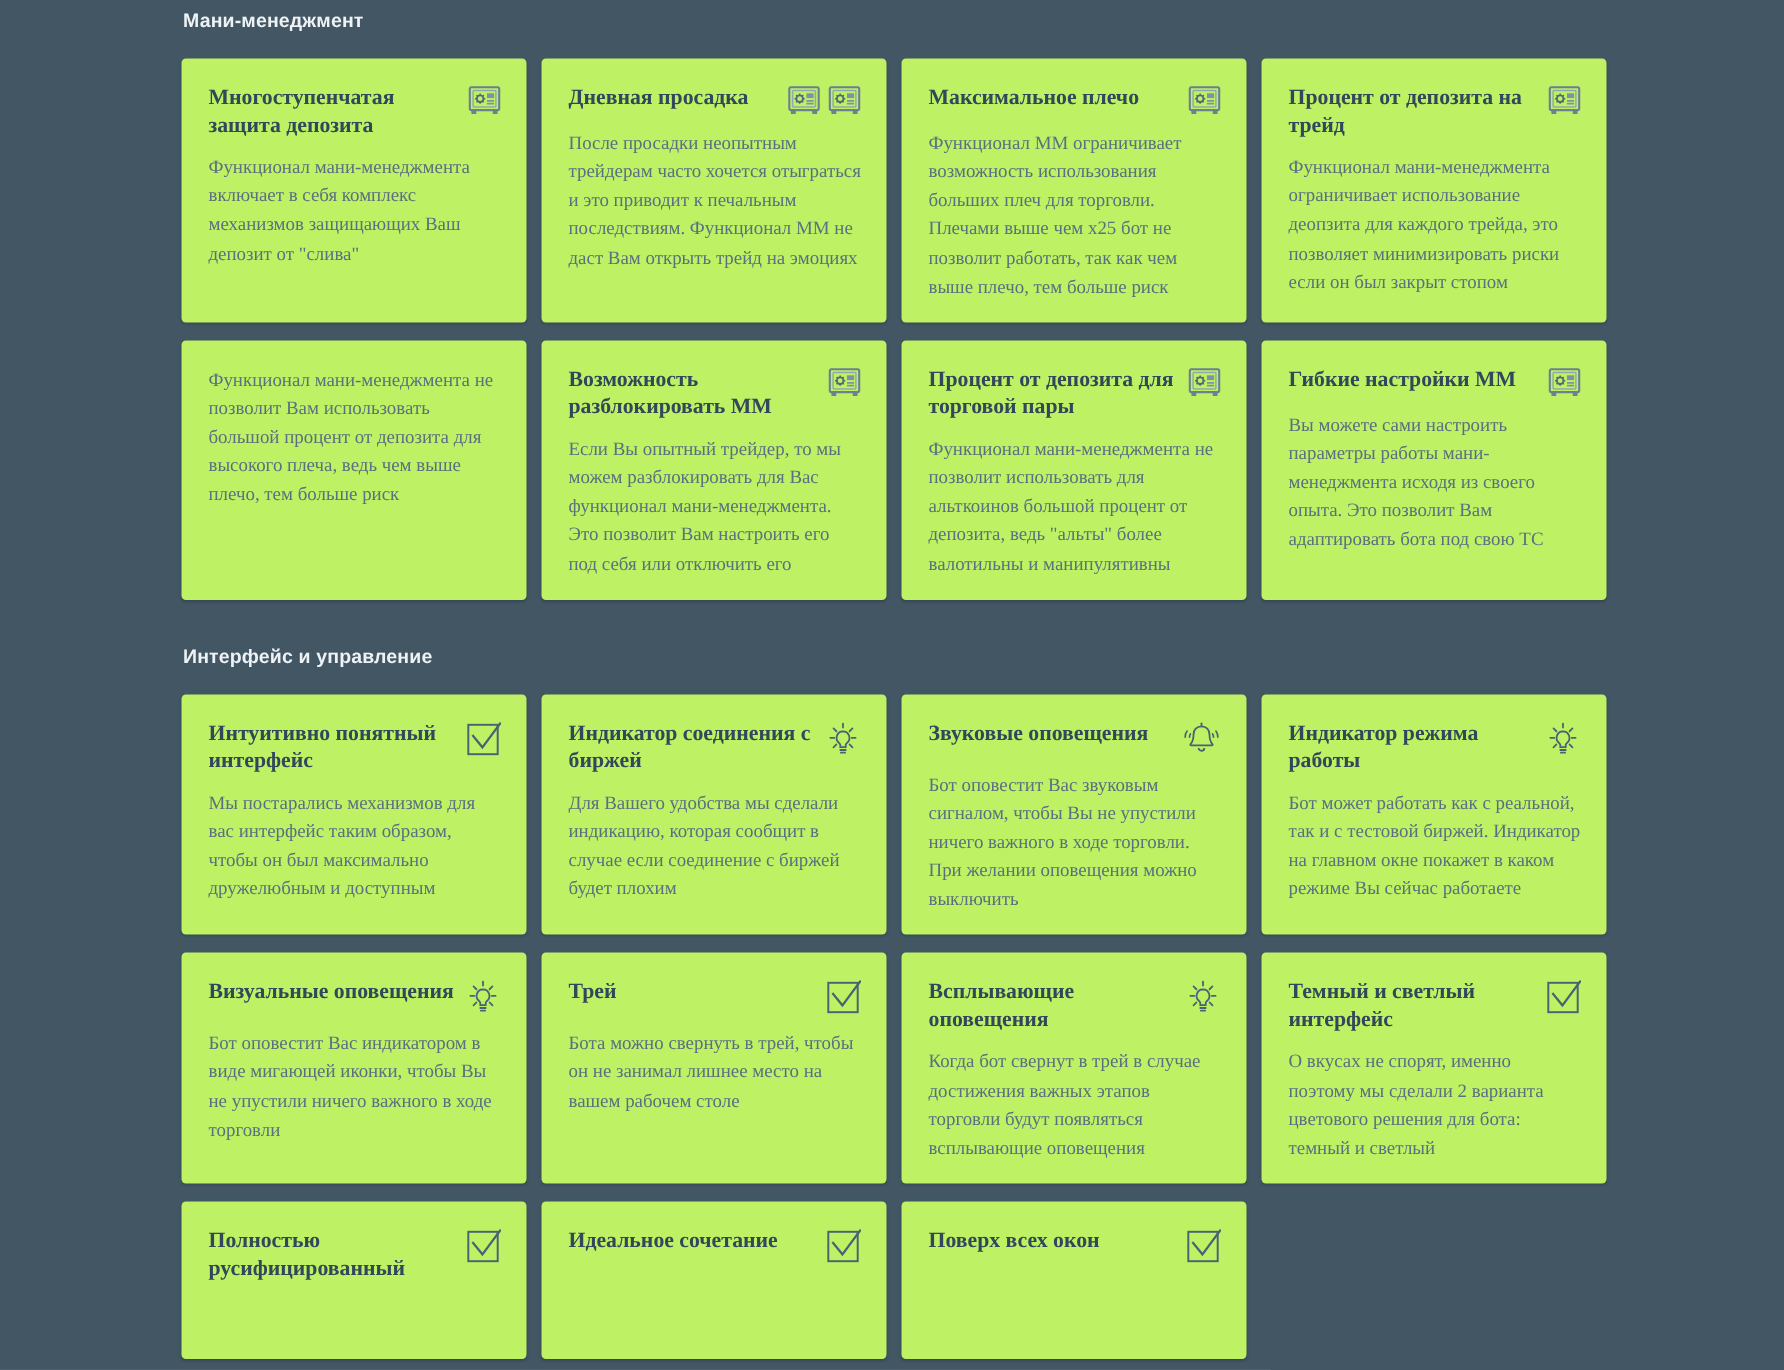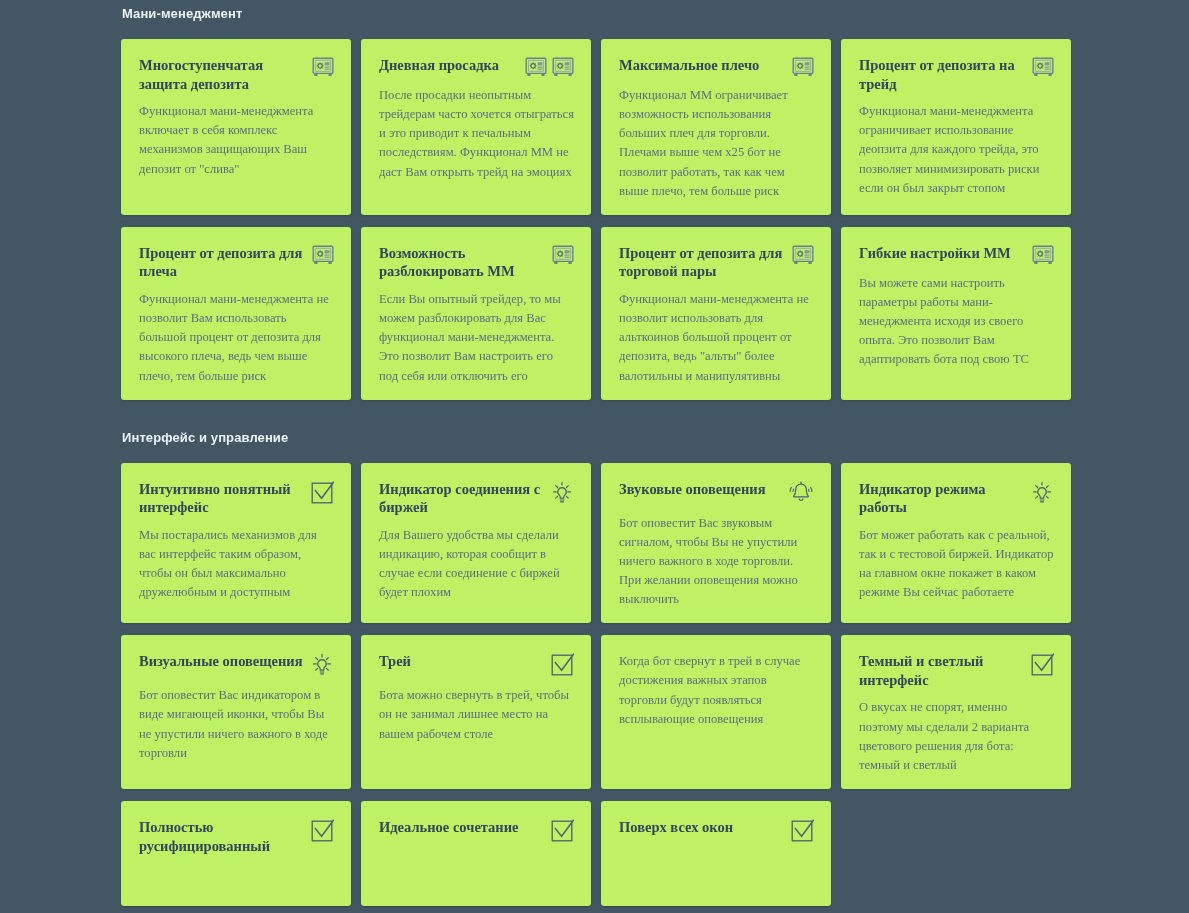--- a/index.html
+++ b/index.html
@@ -181,35 +181,20 @@
       <rect x="12.6" y="5.2" width="4.8" height="3.2" fill="#7f93a4"></rect>
       <path d="M12.6 10.2h4.8M12.6 12.1h4.8" stroke="#7f93a4" stroke-width="1.2"></path>
       <rect x="2.3" y="16.6" width="3.2" height="2.4" fill="#6b8092"></rect>
       <rect x="16.5" y="16.6" width="3.2" height="2.4" fill="#6b8092"></rect>
     </svg>
               </div>
             </div>
             <div class="card-text">Функционал мани-менеджмента ограничивает использование деопзита для каждого трейда, это позволяет минимизировать риски если он был закрыт стопом</div>
           </div>
           <div class="card">
-            <div class="card-head">
-              <div class="card-title">Процент от депозита для плеча</div>
-              <div class="icon-wrap">
-                <svg class="icon" width="22" height="20" viewBox="0 0 22 20" fill="none">
-      <rect x="1.2" y="1.2" width="19.6" height="15.2" rx="1" stroke="#6b8092" stroke-width="1.4"></rect>
-      <rect x="3.4" y="3.3" width="15.2" height="11" rx="0.6" stroke="#93a6b5" stroke-width="1"></rect>
-      <circle cx="8.1" cy="8.8" r="2.2" stroke="#50687d" stroke-width="1.2"></circle>
-      <path d="M8.1 5.4v1.1M8.1 11.1v1.1M4.7 8.8h1.1M10.4 8.8h1.1M5.7 6.4l0.8 0.8M9.7 10.4l0.8 0.8M10.5 6.4l-0.8 0.8M6.5 10.4l-0.8 0.8" stroke="#50687d" stroke-width="1"></path>
-      <rect x="12.6" y="5.2" width="4.8" height="3.2" fill="#7f93a4"></rect>
-      <path d="M12.6 10.2h4.8M12.6 12.1h4.8" stroke="#7f93a4" stroke-width="1.2"></path>
-      <rect x="2.3" y="16.6" width="3.2" height="2.4" fill="#6b8092"></rect>
-      <rect x="16.5" y="16.6" width="3.2" height="2.4" fill="#6b8092"></rect>
-    </svg>
-              </div>
-            </div>
             <div class="card-text">Функционал мани-менеджмента не позволит Вам использовать большой процент от депозита для высокого плеча, ведь чем выше плечо, тем больше риск</div>
           </div>
           <div class="card">
             <div class="card-head">
               <div class="card-title">Возможность разблокировать ММ</div>
               <div class="icon-wrap">
                 <svg class="icon" width="22" height="20" viewBox="0 0 22 20" fill="none">
       <rect x="1.2" y="1.2" width="19.6" height="15.2" rx="1" stroke="#6b8092" stroke-width="1.4"></rect>
       <rect x="3.4" y="3.3" width="15.2" height="11" rx="0.6" stroke="#93a6b5" stroke-width="1"></rect>
       <circle cx="8.1" cy="8.8" r="2.2" stroke="#50687d" stroke-width="1.2"></circle>
@@ -336,20 +321,30 @@
               <div class="icon-wrap">
                 <svg class="icon" width="24" height="24" viewBox="0 0 24 24" fill="none">
       <rect x="2.2" y="2.2" width="19.6" height="19.6" stroke="#4b6174" stroke-width="1.3"></rect>
       <path d="M5.4 9.6L11.6 17.2L23.4 1.4" stroke="#4b6174" stroke-width="1.5" stroke-linecap="square"></path>
     </svg>
               </div>
             </div>
             <div class="card-text">Бота можно свернуть в трей, чтобы он не занимал лишнее место на вашем рабочем столе</div>
           </div>
           <div class="card">
+            <div class="card-head">
+              <div class="card-title">Всплывающие оповещения</div>
+              <div class="icon-wrap">
+                <svg class="icon" width="24" height="24" viewBox="0 0 24 24" fill="none">
+      <path d="M12 6.6a4.3 4.3 0 0 0-2.6 7.7c0.5 0.4 0.8 1 0.8 1.6v1.2h3.6v-1.2c0-0.6 0.3-1.2 0.8-1.6A4.3 4.3 0 0 0 12 6.6z" stroke="#4b6174" stroke-width="1.2"></path>
+      <path d="M10.2 19h3.6M10.6 20.8h2.8" stroke="#4b6174" stroke-width="1.2" stroke-linecap="round"></path>
+      <path d="M12 1.4v2.6M3.6 10.9h2.6M17.8 10.9h2.6M5.7 4.6l1.9 1.9M16.4 15.3l1.9 1.9M18.3 4.6l-1.9 1.9M7.6 15.3l-1.9 1.9" stroke="#4b6174" stroke-width="1.2" stroke-linecap="round"></path>
+    </svg>
+              </div>
+            </div>
             <div class="card-text">Когда бот свернут в трей в случае достижения важных этапов торговли будут появляться всплывающие оповещения</div>
           </div>
           <div class="card">
             <div class="card-head">
               <div class="card-title">Темный и светлый интерфейс</div>
               <div class="icon-wrap">
                 <svg class="icon" width="24" height="24" viewBox="0 0 24 24" fill="none">
       <rect x="2.2" y="2.2" width="19.6" height="19.6" stroke="#4b6174" stroke-width="1.3"></rect>
       <path d="M5.4 9.6L11.6 17.2L23.4 1.4" stroke="#4b6174" stroke-width="1.5" stroke-linecap="square"></path>
     </svg>

